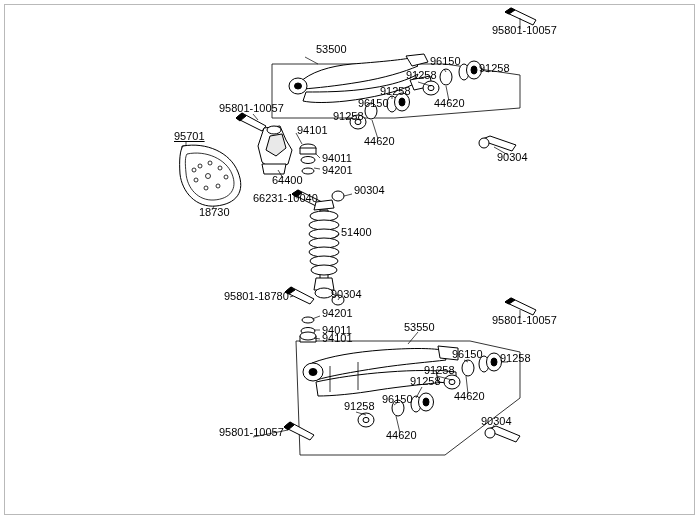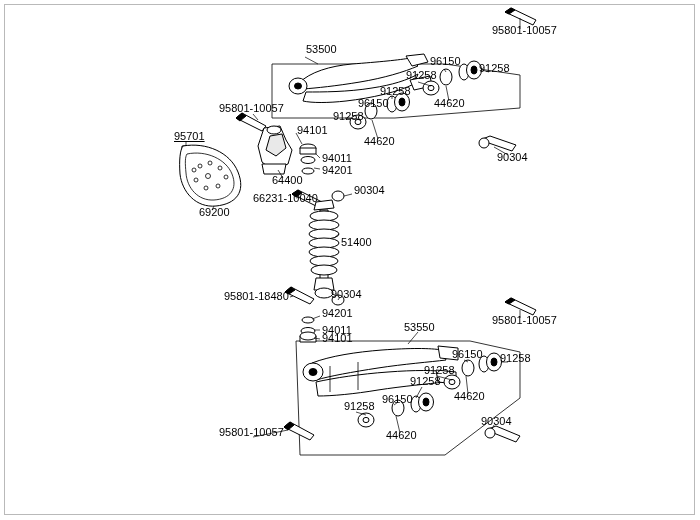--- a/index.html
+++ b/index.html
@@ -222,41 +222,41 @@
       <path class="lead" d="M468 394 L466 376"></path>
       <path class="lead" d="M394 405 L398 402"></path>
       <path class="lead" d="M356 412 L366 415"></path>
       <path class="lead" d="M494 425 L492 429"></path>
       <path class="lead" d="M400 433 L396 416"></path>
       <path class="lead" d="M253 437 L288 430"></path>
     </g>
   </svg>
 
   <div class="lbl" style="left:492px;top:24px;">95801-10057</div>
-  <div class="lbl" style="left:275px;top:43px;padding-left:31px;">53500</div>
+  <div class="lbl" style="left:285px;top:43px;padding-left:31px;">53500</div>
   <div class="lbl" style="left:430px;top:55px;">96150</div>
   <div class="lbl" style="left:406px;top:69px;">91258</div>
   <div class="lbl" style="left:479px;top:62px;">91258</div>
   <div class="lbl" style="left:434px;top:97px;">44620</div>
   <div class="lbl" style="left:358px;top:97px;">96150</div>
   <div class="lbl" style="left:380px;top:85px;">91258</div>
   <div class="lbl" style="left:219px;top:102px;">95801-10057</div>
   <div class="lbl" style="left:333px;top:110px;">91258</div>
   <div class="lbl" style="left:364px;top:135px;">44620</div>
   <div class="lbl" style="left:297px;top:124px;">94101</div>
   <div class="lbl" style="left:174px;top:130px;text-decoration:underline;">95701</div>
   <div class="lbl" style="left:322px;top:152px;">94011</div>
   <div class="lbl" style="left:322px;top:164px;">94201</div>
   <div class="lbl" style="left:272px;top:174px;">64400</div>
   <div class="lbl" style="left:497px;top:151px;">90304</div>
   <div class="lbl" style="left:354px;top:184px;">90304</div>
   <div class="lbl" style="left:253px;top:192px;">66231-10040</div>
-  <div class="lbl" style="left:199px;top:206px;">69200</div>
-  <div class="lbl" style="left:341px;top:236px;">51400</div>
-  <div class="lbl" style="left:224px;top:290px;">95801-18480</div>
+  <div class="lbl" style="left:199px;top:206px;">18730</div>
+  <div class="lbl" style="left:341px;top:226px;">51400</div>
+  <div class="lbl" style="left:224px;top:290px;">95801-18780</div>
   <div class="lbl" style="left:331px;top:288px;">90304</div>
   <div class="lbl" style="left:322px;top:307px;">94201</div>
   <div class="lbl" style="left:322px;top:324px;">94011</div>
   <div class="lbl" style="left:322px;top:332px;">94101</div>
   <div class="lbl" style="left:404px;top:321px;">53550</div>
   <div class="lbl" style="left:492px;top:314px;">95801-10057</div>
   <div class="lbl" style="left:452px;top:348px;">96150</div>
   <div class="lbl" style="left:500px;top:352px;">91258</div>
   <div class="lbl" style="left:424px;top:364px;">91258</div>
   <div class="lbl" style="left:410px;top:375px;">91258</div>

